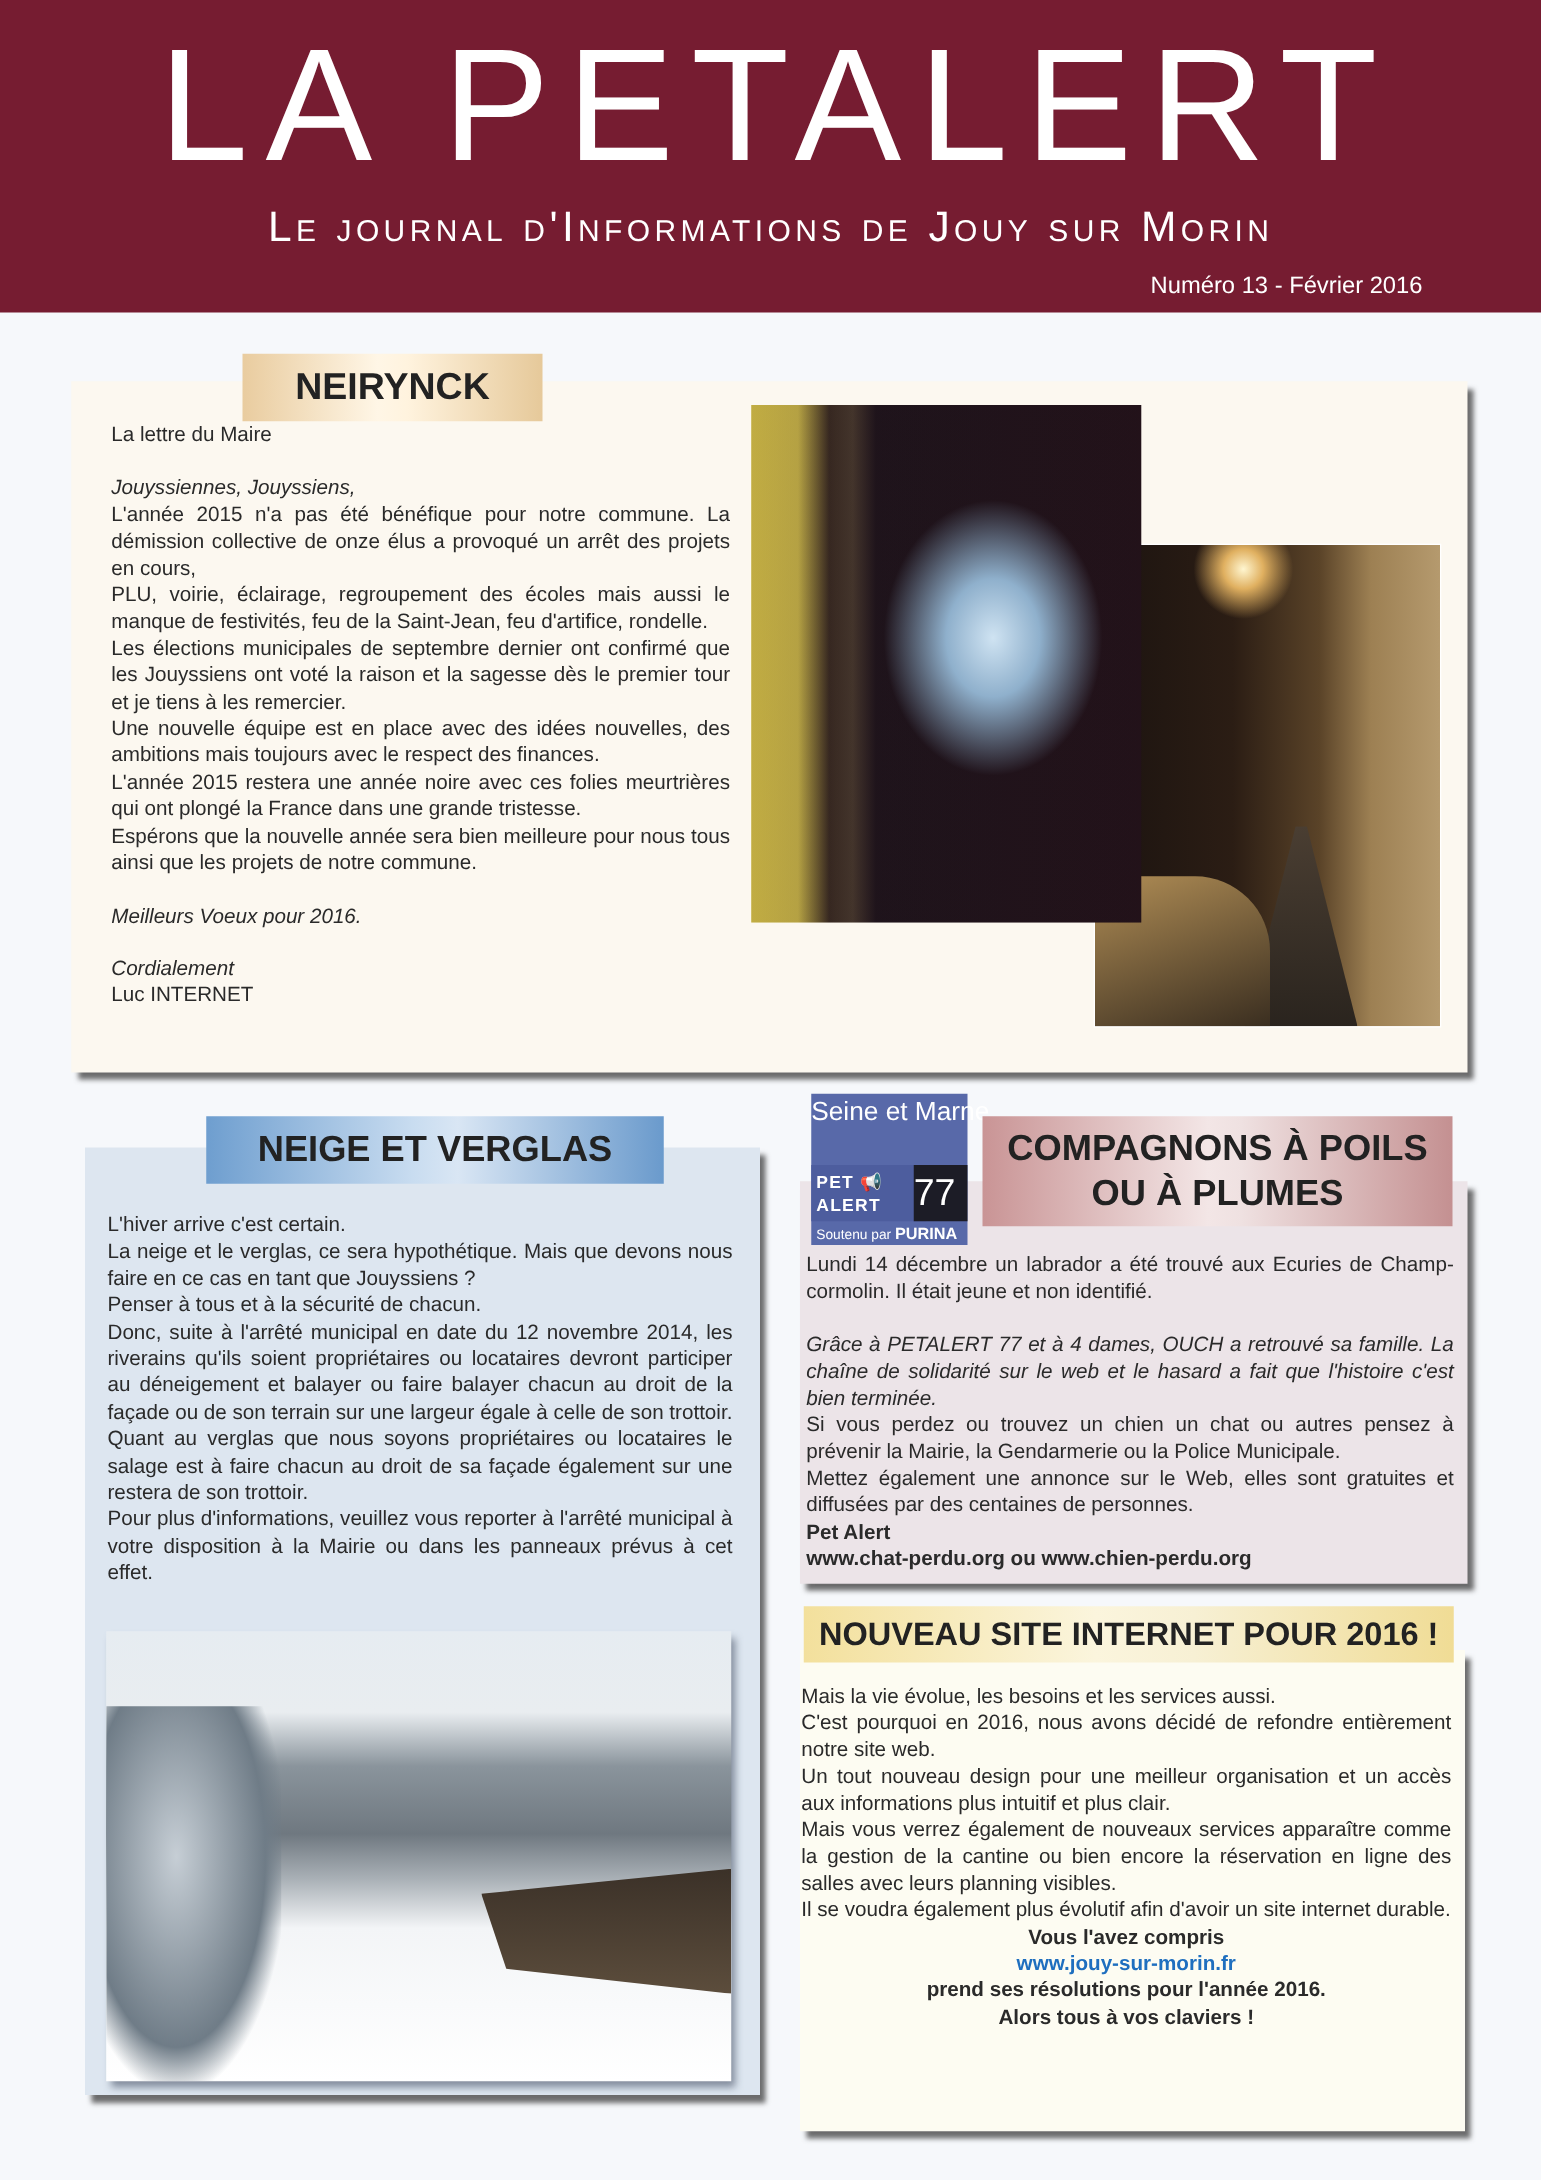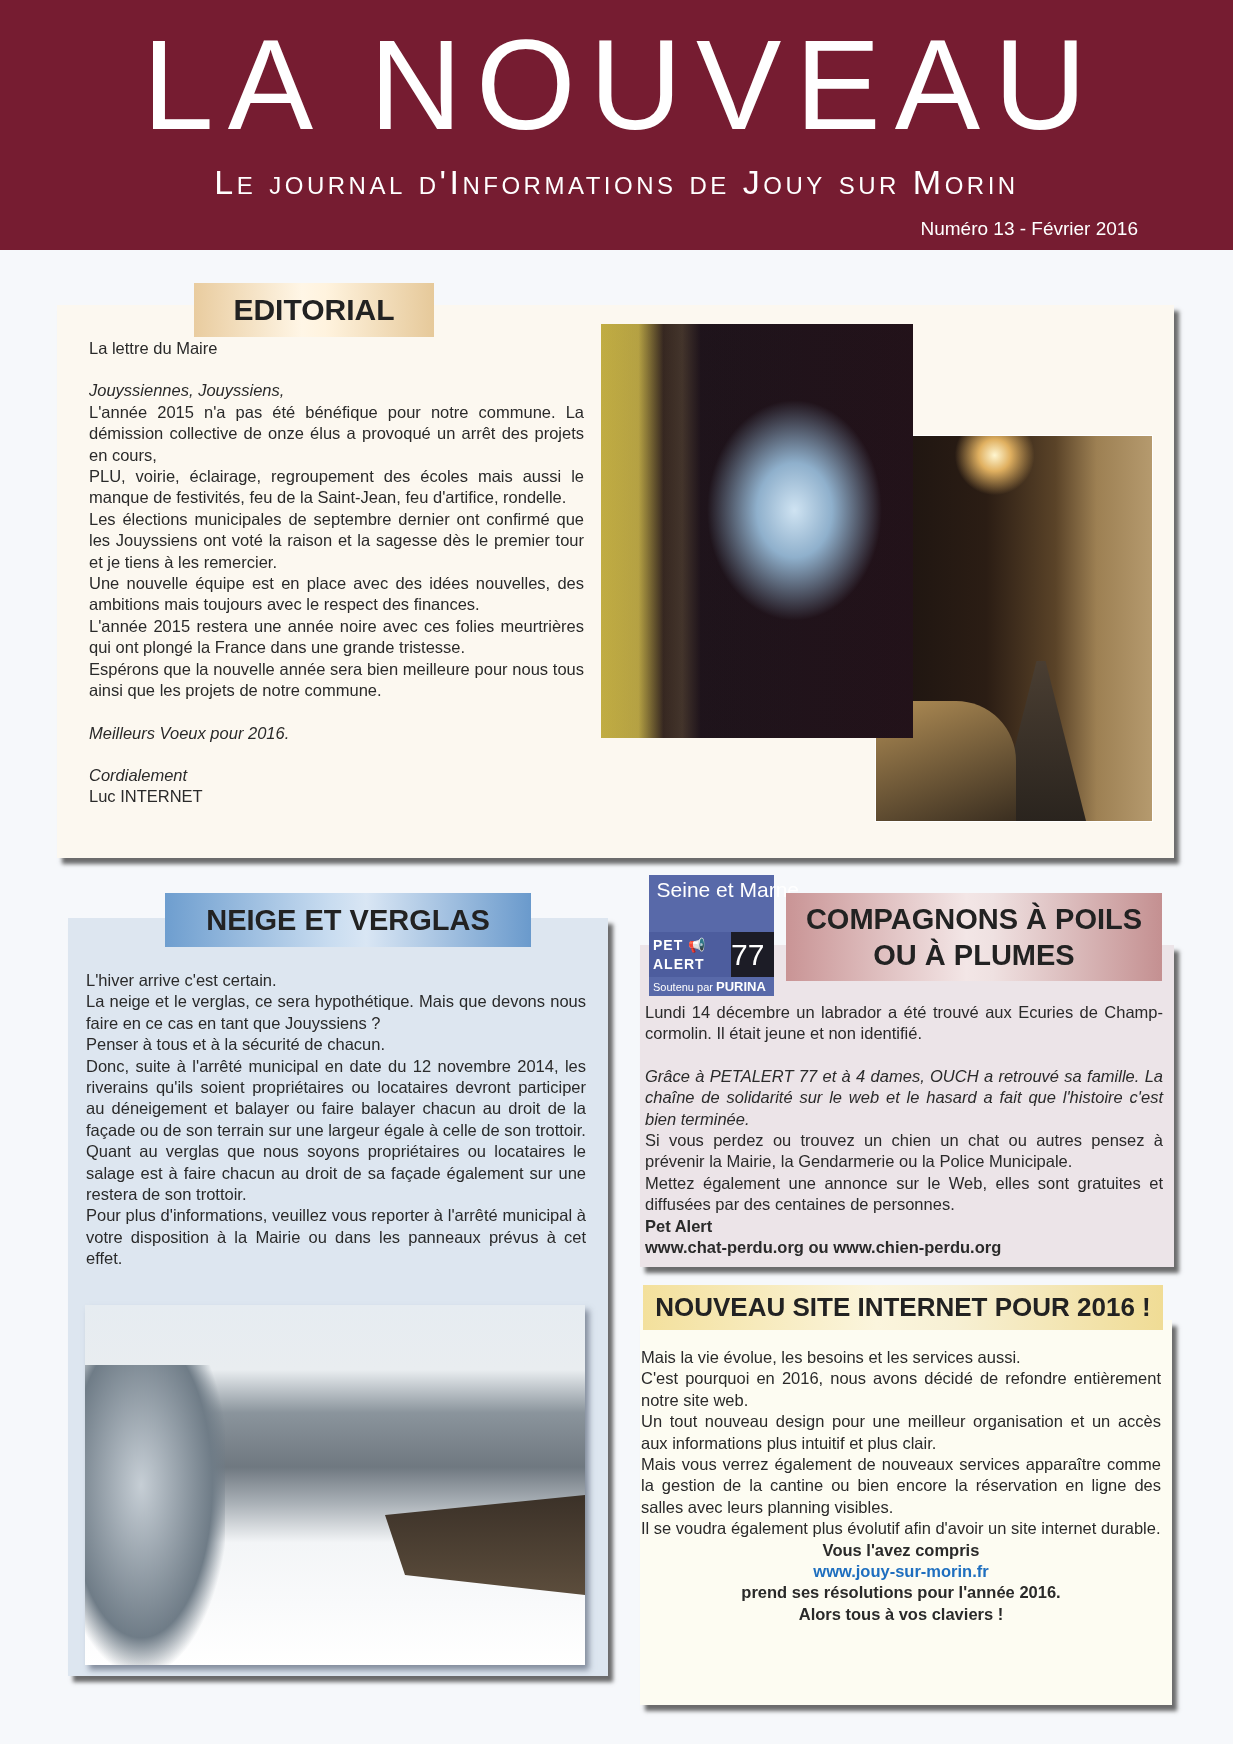--- a/index.html
+++ b/index.html
@@ -29,21 +29,21 @@
     background: linear-gradient(90deg, #e9cc9f 0%, #fff6e6 45%, #fff3de 55%, #e6c99a 100%); }
   .hdr-neige { left: 165px; top: 893px; width: 366px; height: 54px; font-size: 29px; line-height: 54px;
     background: linear-gradient(90deg, #6e9ecf 0%, #c8dcf0 45%, #d9e6f4 55%, #6a9acc 100%); }
   .hdr-pets { left: 786px; top: 893px; width: 376px; height: 88px; font-size: 29px; line-height: 36px; padding-top: 8px;
     background: linear-gradient(90deg, #c99495 0%, #f3e6e6 48%, #efe1e1 55%, #c49091 100%); }
   .hdr-site { left: 643px; top: 1285px; width: 520px; height: 45px; font-size: 26px; line-height: 45px;
     background: linear-gradient(90deg, #f3e09c 0%, #fbf5dd 45%, #f7f0d4 60%, #f0dc95 100%); }
 
   
   .petlogo { position: absolute; left: 649px; top: 875px; width: 125px; height: 121px; background: #5869a9; color: #fff; }
-  .petlogo .region { position: absolute; left: 0; top: 0; width: 150px; text-align: right; font-size: 21px; line-height: 26px; padding-top: 2px; }
+  .petlogo .region { position: absolute; left: 0; top: 0; width: 150px; text-align: left; font-size: 21px; line-height: 26px; padding-top: 2px; }
   .petlogo .alert { position: absolute; left: 0; top: 57px; width: 92px; height: 45px; background: #4d5d9e; font-size: 14px; font-weight: bold; line-height: 19px; padding: 4px 4px; letter-spacing: 1px; }
   .petlogo .num { position: absolute; left: 82px; top: 57px; width: 43px; height: 45px; background: #1c1c26; font-size: 30px; line-height: 45px; text-align: left; }
   .petlogo .sponsor { position: absolute; left: 0; top: 102px; width: 125px; height: 19px; font-size: 11px; line-height: 19px; padding-left: 4px; }
   .petlogo .sponsor b { font-size: 13px; }
 
   
   .photo { position: absolute; overflow: hidden; }
   .photo-tree { left: 601px; top: 324px; width: 312px; height: 414px;
     background: radial-gradient(ellipse 40% 38% at 62% 45%, #cfe3f2 0%, #8fb0cc 30%, rgba(40,30,40,0.2) 70%),
                 linear-gradient(90deg, #e7d049 0%, #d8c24a 12%, #3a2a1f 20%, #4a3a2c 26%, #1c1118 32%, #210f16 100%); }
@@ -59,21 +59,21 @@
   .photo-snow .treeL { position: absolute; left: 0; top: 60px; width: 140px; height: 300px; background: radial-gradient(ellipse at 40% 40%, #c6ced5 0%, #6f7c87 60%, rgba(0,0,0,0) 75%); }
 
   .center { text-align: center; }
   .bold { font-weight: bold; }
   .link { color: #1f6fbf; }
 </style>
 </head>
 <body>
 
 <header class="masthead">
-  <h1 class="title">LA NOUVEAU</h1>
+  <h1 class="title">LA PETALERT</h1>
   <div class="subtitle">Le journal d'Informations de Jouy sur Morin</div>
   <div class="issue">Numéro 13 - Février 2016</div>
 </header>
 
 <section class="panel editorial">
   <div class="text" style="left:32px; top:33px; width:495px;">
     <p>La lettre du Maire</p>
     <p class="gap">Jouyssiennes, Jouyssiens,</p>
     <p>L'année 2015 n'a pas été bénéfique pour notre commune. La démission collective de onze élus a provoqué un arrêt des projets en cours,</p>
     <p>PLU, voirie, éclairage, regroupement des écoles mais aussi le manque de festivités, feu de la Saint-Jean, feu d'artifice, rondelle.</p>
@@ -84,21 +84,21 @@
     <p class="gap">Meilleurs Voeux pour 2016.</p>
     <p class="gap">Cordialement</p>
     <p>Luc INTERNET</p>
   </div>
 </section>
 <div class="photo photo-street">
   <div class="road"></div>
   <div class="car"></div>
 </div>
 <div class="photo photo-tree"></div>
-<div class="hdr hdr-editorial">EDITORIAL</div>
+<div class="hdr hdr-editorial">NEIRYNCK</div>
 
 <section class="panel neige">
   <div class="text" style="left:18px; top:52px; width:500px;">
     <p>L'hiver arrive c'est certain.</p>
     <p>La neige et le verglas, ce sera hypothétique. Mais que devons nous faire en ce cas en tant que Jouyssiens ?</p>
     <p>Penser à tous et à la sécurité de chacun.</p>
     <p>Donc, suite à l'arrêté municipal en date du 12 novembre 2014, les riverains qu'ils soient propriétaires ou locataires devront participer au déneigement et balayer ou faire balayer chacun au droit de la façade ou de son terrain sur une largeur égale à celle de son trottoir.</p>
     <p>Quant au verglas que nous soyons propriétaires ou locataires le salage est à faire chacun au droit de sa façade également sur une restera de son trottoir.</p>
     <p>Pour plus d'informations, veuillez vous reporter à l'arrêté municipal à votre disposition à la Mairie ou dans les panneaux prévus à cet effet.</p>
   </div>

